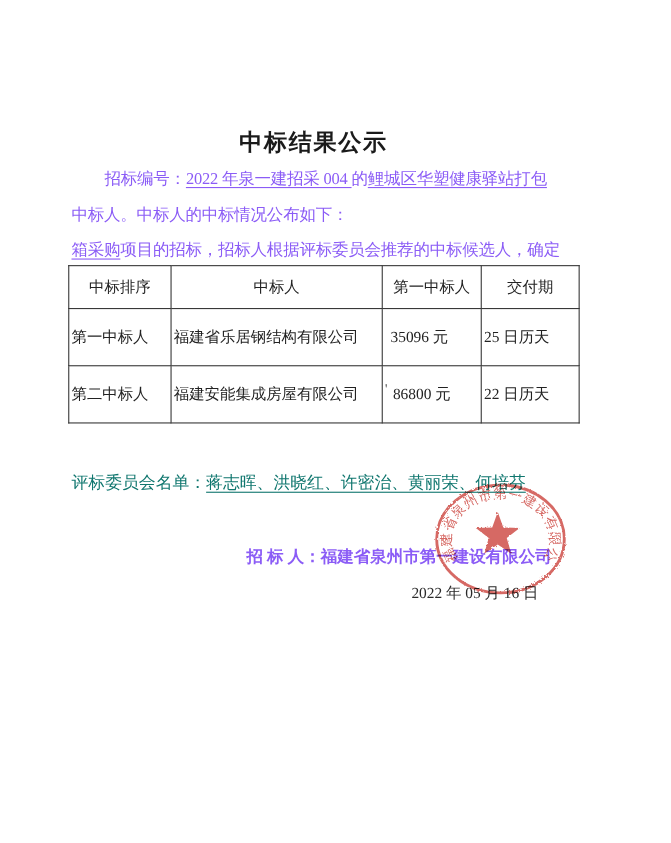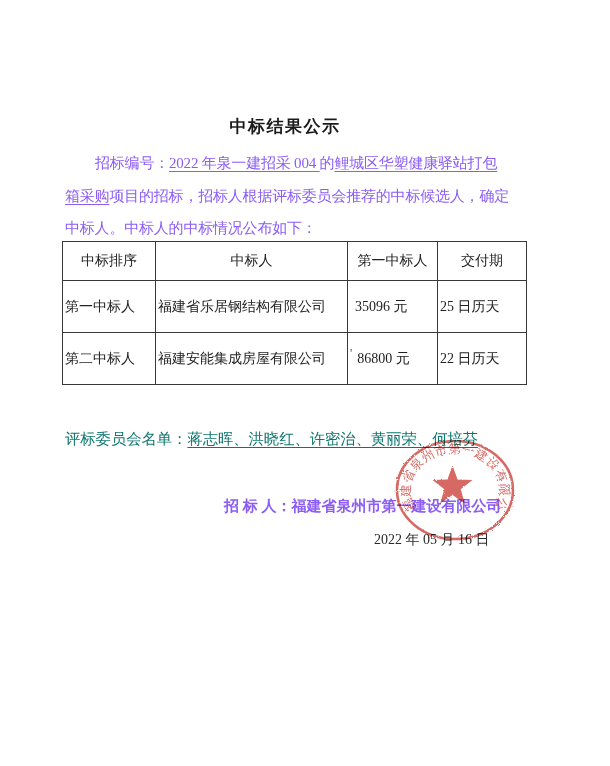--- a/index.html
+++ b/index.html
@@ -12,21 +12,21 @@
   .page {
     position: relative;
     width: 610px; height: 766px;
     background: #ffffff;
     overflow: hidden;
   }
   .doc-title {
     position: absolute;
     top: 115px; left: 62px; width: 446px;
     text-align: center;
-    font-size: 17px; font-weight: bold;
+    font-size: 21px; font-weight: bold;
     letter-spacing: 1.5px;
     color: #1a1a1a;
   }
   .intro {
     position: absolute;
     top: 147px; left: 65px; width: 452px;
     font-size: 15px; line-height: 32.5px;
     letter-spacing: -0.2px;
     color: #8b5cf6;
   }
@@ -97,22 +97,22 @@
 </style>
 </head>
 <body>
 
 <div class="page">
 
   <div class="doc-title">中标结果公示</div>
 
   <div class="intro">
     <div><span class="indent"></span><span>招标编号：</span><span class="u">2022 年泉一建招采 004 </span><span>的</span><span class="u">鲤城区华塑健康驿站打包</span></div>
+    <div>中标人。中标人的中标情况公布如下：</div>
     <div><span class="u">箱采购</span><span>项目的招标，招标人根据评标委员会推荐的中标候选人，确定</span></div>
-    <div>中标人。中标人的中标情况公布如下：</div>
   </div>
 
   <table class="bid-table">
     <thead>
       <tr>
         <th class="col-rank">中标排序</th>
         <th class="col-bidder">中标人</th>
         <th class="col-price">第一中标人</th>
         <th class="col-period">交付期</th>
       </tr>

